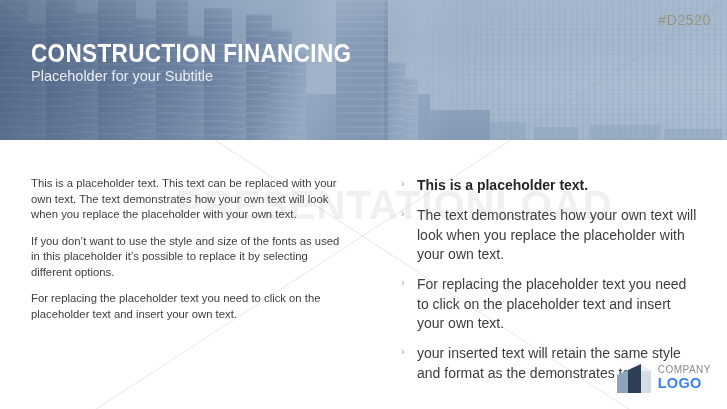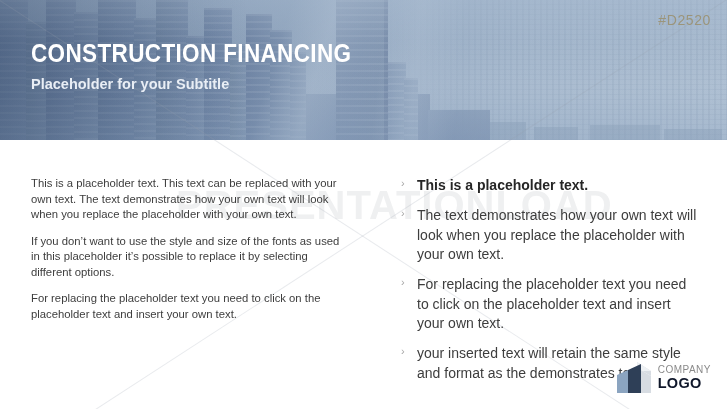--- a/index.html
+++ b/index.html
@@ -151,24 +151,24 @@
     font-size: 25px;
     font-weight: bold;
     letter-spacing: .4px;
     line-height: 1.05;
     text-transform: uppercase;
     transform: scaleX(.90);
     transform-origin: left center;
     white-space: nowrap;
   }
   #slide-subtitle {
-    margin: 10px 0 0 0;
+    margin: 2px 0 0 0;
     color: #e9eef5;
     font-size: 14.5px;
-    font-weight: bold;
+    font-weight: normal;
     line-height: 1.15;
     white-space: nowrap;
   }
   #ref-code {
     position: absolute;
     right: 16px;
     top: 12px;
     z-index: 6;
     color: #9a8f6d;
     font-size: 14px;
@@ -275,21 +275,21 @@
     line-height: 1;
   }
   #logo-line1 {
     display: block;
     color: #8a8a8a;
     font-size: 10px;
     letter-spacing: .5px;
   }
   #logo-line2 {
     display: block;
-    color: #0f172a;
+    color: #3b82f6;
     font-size: 14.5px;
     font-weight: bold;
     letter-spacing: .3px;
     margin-top: 1px;
   }
 </style>
 </head>
 <body>
 
 <div id="slide">

